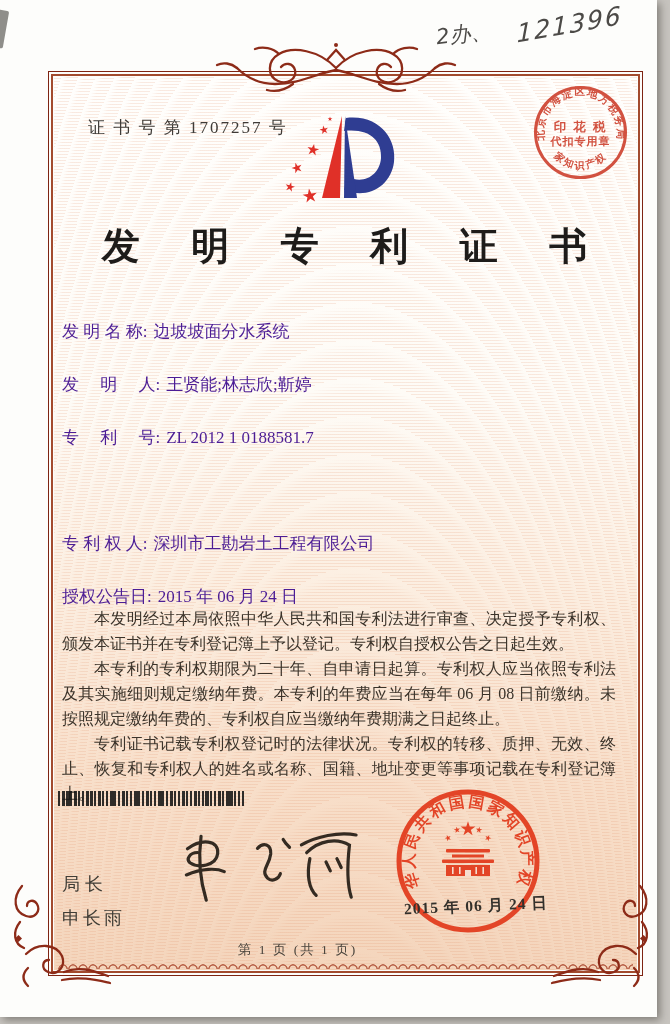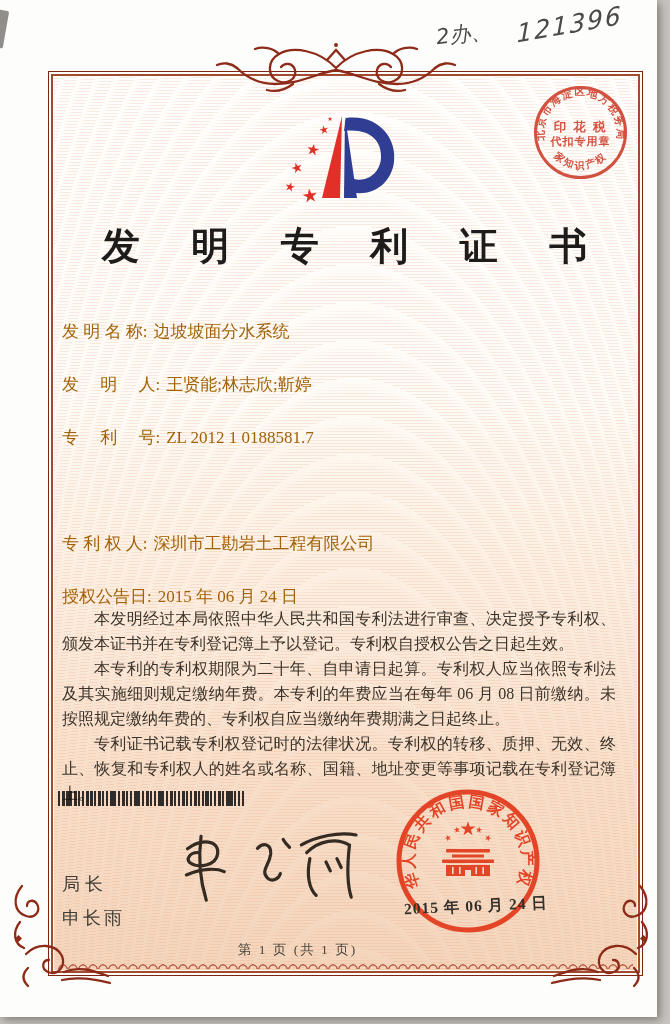--- a/index.html
+++ b/index.html
@@ -27,21 +27,21 @@
   .orn{position:absolute;stroke:#8d2b18;fill:none;stroke-width:2.3;stroke-linecap:round;}
   .orn-top{left:215px;top:40px;}
   .orn-bl{left:8px;top:884px;}
   .orn-br{left:550px;top:884px;transform:scaleX(-1);}
   
   .cert-no{position:absolute;left:88px;top:116px;font-size:17px;letter-spacing:2px;color:#3f3b37;}
   .logo{position:absolute;left:280px;top:106px;}
   .title{position:absolute;left:48px;top:221px;width:593px;text-align:center;
          font-size:38px;font-weight:700;letter-spacing:21px;text-indent:21px;color:#1e1c1a;}
   
-  .field{position:absolute;left:62px;font-size:17px;color:#a16207;white-space:nowrap;}
+  .field{position:absolute;left:62px;font-size:17px;color:#4c1d95;white-space:nowrap;}
   .field .fv{margin-left:6px;}
   
   .paras{position:absolute;left:62px;top:606px;width:554px;font-size:16px;line-height:25px;
          color:#3b332a;text-align:justify;}
   .paras p{margin:0;text-indent:32px;}
   
   .barcode{position:absolute;left:58px;top:791px;width:186px;height:15px;opacity:.88;
     background-image:
       repeating-linear-gradient(90deg,#141414 0 2px,transparent 2px 4px),
       repeating-linear-gradient(90deg,#141414 0 1px,transparent 1px 6px),
@@ -115,20 +115,21 @@
     <svg class="orn orn-br" width="104" height="104" viewBox="0 0 104 104">
       <path d="M14,2 C4,14 6,28 18,32 C27,35 33,27 29,20 C26,15 19,16 19,22"></path>
       <path d="M12,38 C4,48 6,60 16,64"></path>
       <path d="M18,70 C30,58 48,60 54,72 C58,82 50,92 40,88 C33,85 34,76 41,76"></path>
       <path d="M20,84 C14,90 14,96 20,102"></path>
       <path d="M56,88 C70,82 84,86 100,92"></path>
       <path d="M54,96 C72,92 88,96 102,99"></path>
       <rect x="8" y="52" width="5" height="5" transform="rotate(45 10.5 54.5)" fill="#8d2b18" stroke="none"></rect>
     </svg>
 
+    <div class="cert-no">证 书 号 第 1707257 号</div>
 
     <svg class="logo" width="120" height="110" viewBox="0 0 120 110">
       <path d="M66,12 C100,8 117,34 114,56 C111,80 88,94 64,84 L68,71 C85,79 100,68 101,52 C102,34 89,22 64,25 Z" fill="#2f3d92"></path>
       <polygon points="62,10 42,92 60,92" fill="#e03028"></polygon>
       <polygon points="65,10 64,92 77,92" fill="#2f3d92"></polygon>
       <g fill="#e03028">
         <use href="#star5" transform="translate(44,24) scale(0.45) rotate(-12)"></use>
         <use href="#star5" transform="translate(33,44) scale(0.62) rotate(10)"></use>
         <use href="#star5" transform="translate(17,62) scale(0.55) rotate(-18)"></use>
         <use href="#star5" transform="translate(10,81) scale(0.5) rotate(14)"></use>

